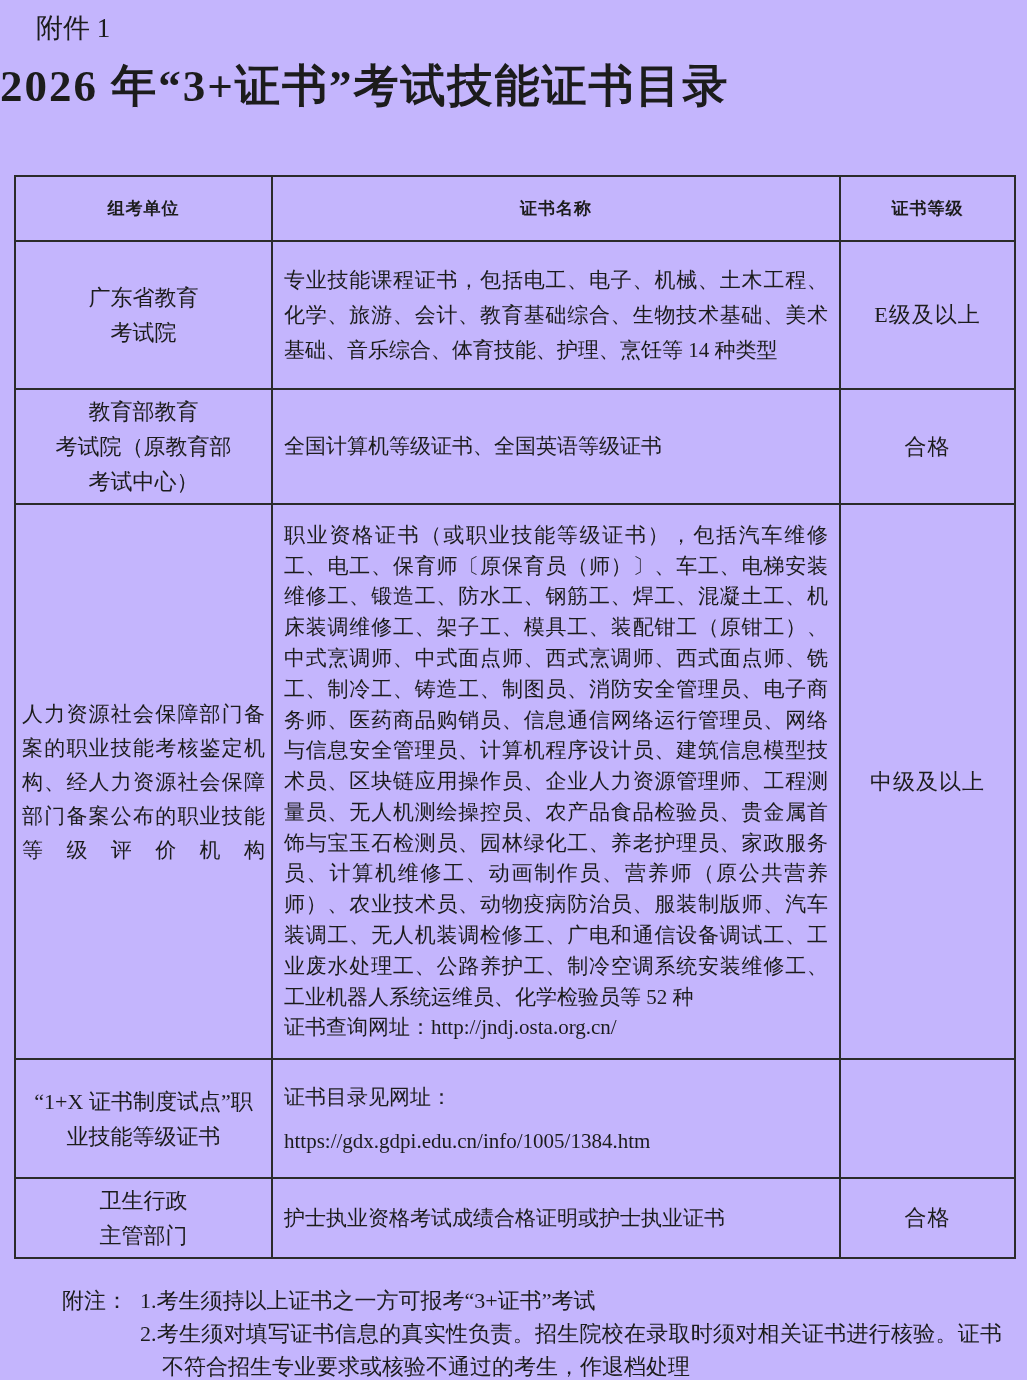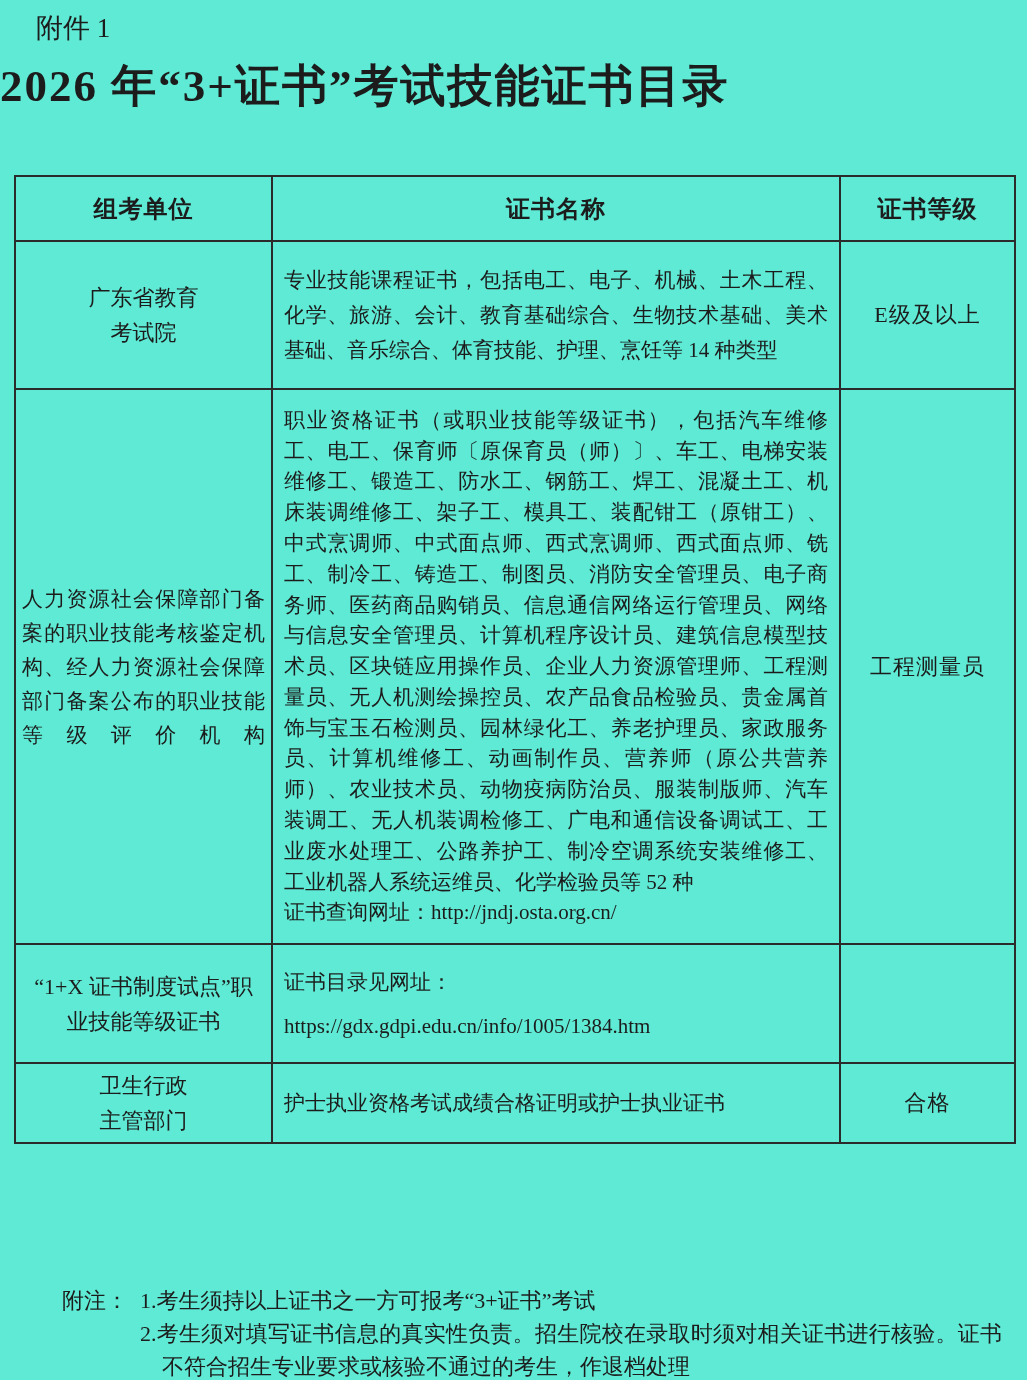--- a/index.html
+++ b/index.html
@@ -5,21 +5,21 @@
   * { margin: 0; padding: 0; box-sizing: border-box; }
   html, body {
     width: 1027px; height: 1380px;
     background: #ffffff;
     font-family: "Liberation Serif", "DejaVu Serif", serif;
     color: #1c1c1c;
   }
   .page {
     position: relative;
     width: 1027px; height: 1380px;
-    background: #5eead4;
+    background: #c4b5fd;
     overflow: hidden;
   }
   .attachment {
     position: absolute;
     left: 36px; top: 10px;
     font-size: 27px;
     font-weight: normal;
   }
   .title {
     position: absolute;
@@ -38,21 +38,21 @@
     border-collapse: collapse;
     table-layout: fixed;
   }
   table.cert th, table.cert td {
     border: 2px solid #2b2b2b;
     overflow: hidden;
   }
   table.cert th {
     font-family: Liberation Mono, monospace;
     font-weight: bold;
-    font-size: 24px;
+    font-size: 17px;
     text-align: center;
     vertical-align: middle;
     letter-spacing: 1px;
   }
   td.unit {
     text-align: center;
     vertical-align: middle;
     font-size: 22px;
     line-height: 35px;
     padding: 4px 10px;
@@ -128,25 +128,32 @@
         <th>证书等级</th>
       </tr>
     </thead>
     <tbody>
       <tr style="height:148px">
         <td class="unit">广东省教育
 考试院</td>
         <td class="cert-name cn-r1">专业技能课程证书，包括电工、电子、机械、土木工程、化学、旅游、会计、教育基础综合、生物技术基础、美术基础、音乐综合、体育技能、护理、烹饪等 14 种类型</td>
         <td class="level">E级及以上</td>
       </tr>
+      <tr style="height:109px">
+        <td class="unit">教育部教育
+考试院（原教育部
+考试中心）</td>
+        <td class="cert-name cn-r2">全国计算机等级证书、全国英语等级证书</td>
+        <td class="level">合格</td>
+      </tr>
       <tr style="height:555px">
         <td class="unit-justify">人力资源社会保障部门备案的职业技能考核鉴定机构、经人力资源社会保障部门备案公布的职业技能等级评价机构</td>
         <td class="cert-name cn-r3">职业资格证书（或职业技能等级证书），包括汽车维修工、电工、保育师〔原保育员（师）〕、车工、电梯安装维修工、锻造工、防水工、钢筋工、焊工、混凝土工、机床装调维修工、架子工、模具工、装配钳工（原钳工）、中式烹调师、中式面点师、西式烹调师、西式面点师、铣工、制冷工、铸造工、制图员、消防安全管理员、电子商务师、医药商品购销员、信息通信网络运行管理员、网络与信息安全管理员、计算机程序设计员、建筑信息模型技术员、区块链应用操作员、企业人力资源管理师、工程测量员、无人机测绘操控员、农产品食品检验员、贵金属首饰与宝玉石检测员、园林绿化工、养老护理员、家政服务员、计算机维修工、动画制作员、营养师（原公共营养师）、农业技术员、动物疫病防治员、服装制版师、汽车装调工、无人机装调检修工、广电和通信设备调试工、工业废水处理工、公路养护工、制冷空调系统安装维修工、工业机器人系统运维员、化学检验员等 52 种
 证书查询网址：http://jndj.osta.org.cn/</td>
-        <td class="level">工程测量员</td>
+        <td class="level">中级及以上</td>
       </tr>
       <tr style="height:119px">
         <td class="unit">“1+X 证书制度试点”职
 业技能等级证书</td>
         <td class="cert-name cn-r4">证书目录见网址：
 https://gdx.gdpi.edu.cn/info/1005/1384.htm</td>
         <td class="level"></td>
       </tr>
       <tr style="height:78px">
         <td class="unit">卫生行政

